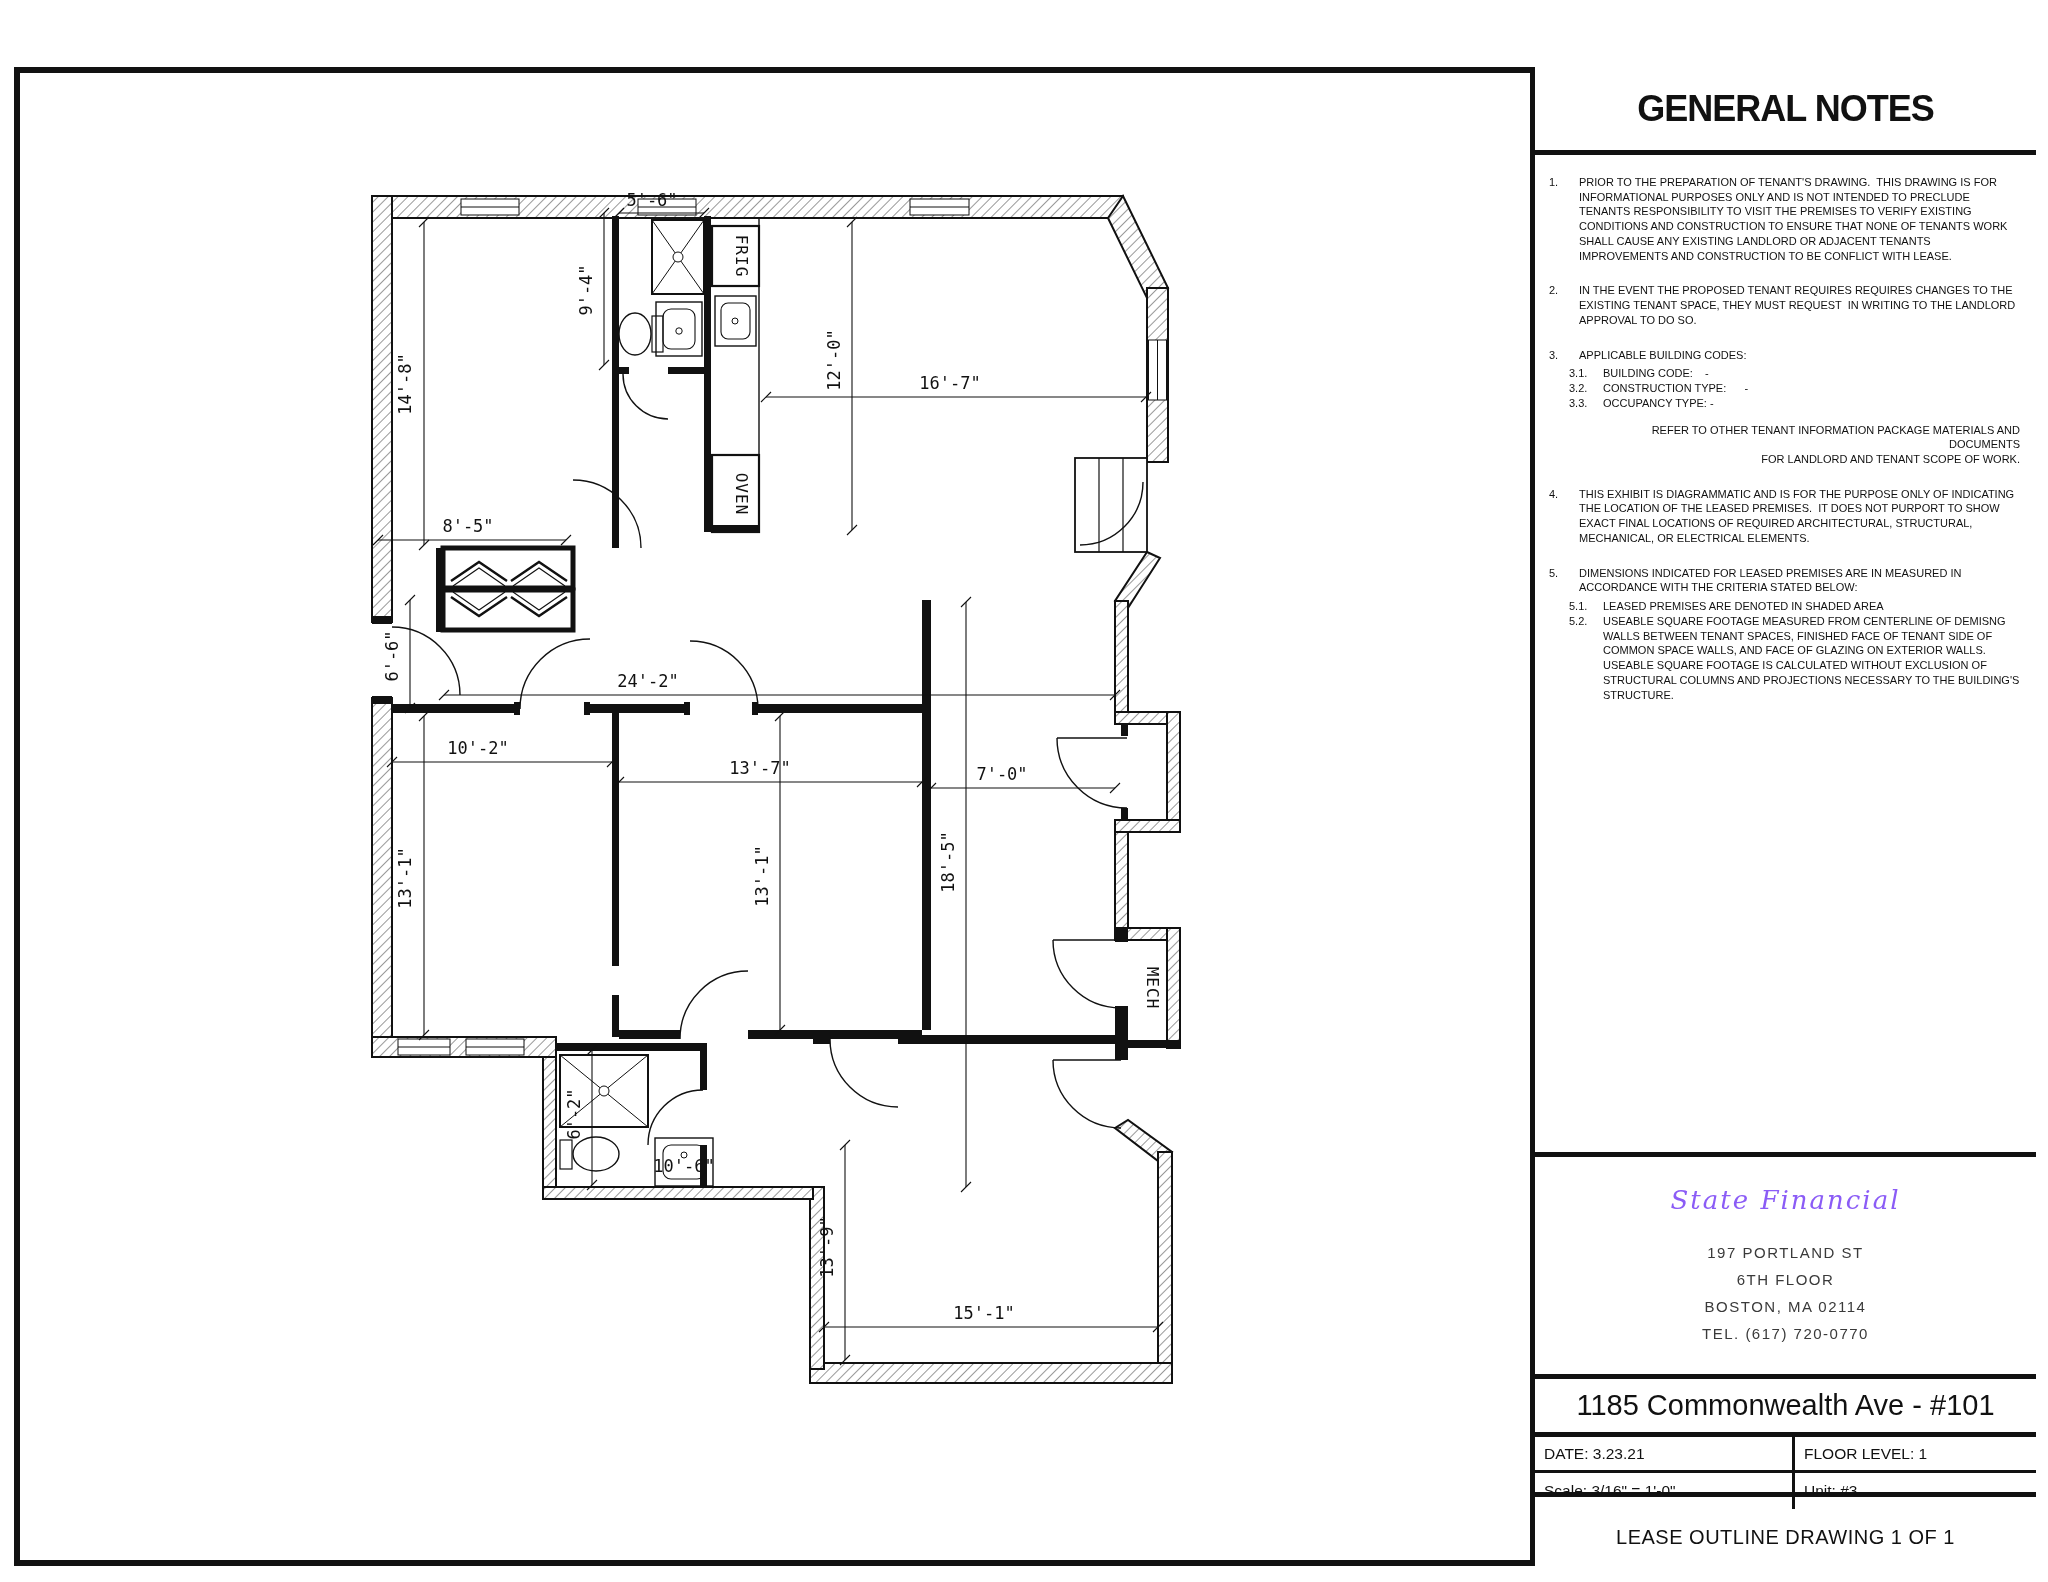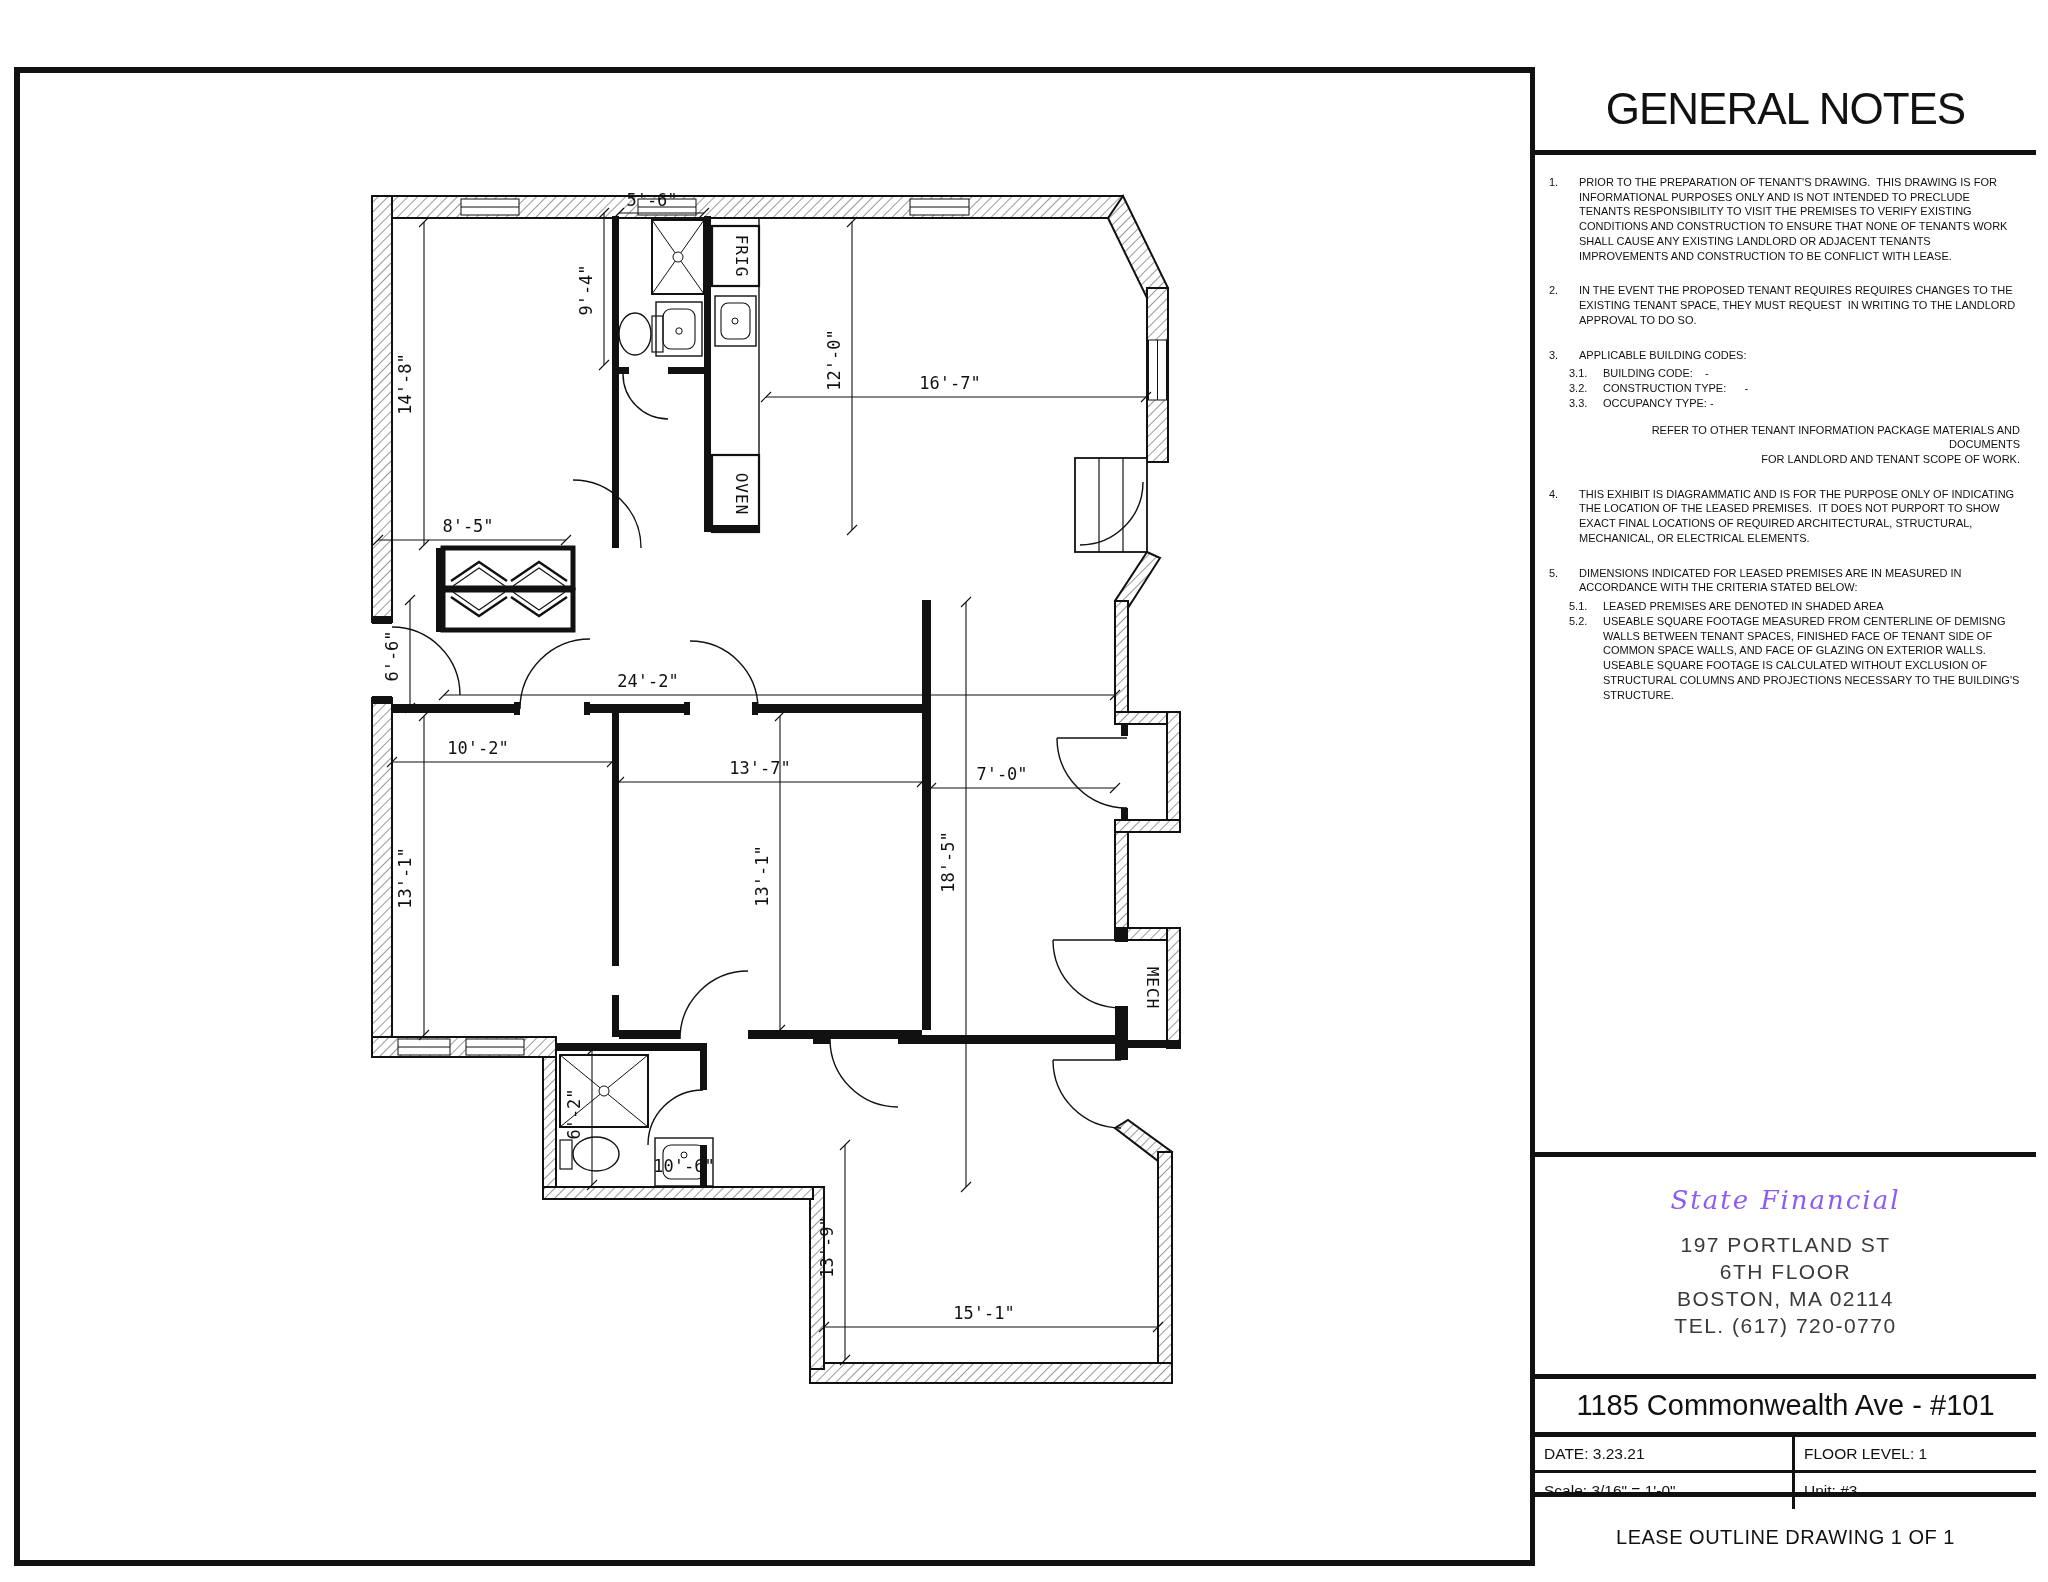--- a/index.html
+++ b/index.html
@@ -6,32 +6,32 @@
   #sheet{position:relative;width:2048px;height:1582px;background:#ffffff;overflow:hidden;
          font-family:"Liberation Sans",sans-serif;color:#111;}
   
   #frame{position:absolute;left:14px;top:67px;width:2010px;height:1487px;border:6px solid #111;background:#fff;}
   
   #plan-svg{position:absolute;left:0;top:0;width:2048px;height:1582px;}
   
   #panel{position:absolute;left:1530px;top:67px;width:506px;height:1499px;border-left:5px solid #111;box-sizing:border-box;background:#fff;}
   .pbox{box-sizing:border-box;border-bottom:5px solid #111;}
   #gn-header{height:88px;display:flex;align-items:center;justify-content:center;}
-  #gn-title{font-size:44px;font-weight:400;letter-spacing:-1px;}
+  #gn-title{font-size:36px;font-weight:700;letter-spacing:-1px;}
   #gn-body{height:1002px;padding:20px 10px 0 14px;font-size:11px;line-height:1.34;}
   .note{display:flex;margin-bottom:20px;}
   .note-num{width:30px;flex:0 0 30px;font-weight:400;}
   .note-text{flex:1;white-space:pre-wrap;padding-right:6px;}
   .subnotes{margin:2px 0 0 0;}
   .subnote{display:flex;margin-left:20px;}
   .subnote .note-num{width:34px;flex:0 0 34px;}
   .note-extra{white-space:pre-wrap;margin:12px 0 10px 34px;padding-right:6px;text-align:right;}
   #logo-box{height:194px;text-align:center;}
   #company{font-family:"DejaVu Serif",serif;font-style:italic;font-size:26px;letter-spacing:2px;color:#8b5cf6;margin-top:28px;}
-  #address{margin-top:16px;font-size:21px;letter-spacing:1.5px;color:#3a3a3a;line-height:27px;}
+  #address{margin-top:24px;font-size:15px;letter-spacing:1.5px;color:#3a3a3a;line-height:27px;}
   #project-box{height:58px;display:flex;align-items:center;justify-content:center;}
   #project-title{font-size:29px;font-weight:400;}
   #info-grid{height:60px;display:grid;grid-template-columns:260px 1fr;grid-template-rows:36px 36px;}
   .cell{box-sizing:border-box;border-right:3px solid #111;border-bottom:3px solid #111;display:flex;align-items:center;padding-left:9px;font-size:15.5px;}
   .cell.last-col{border-right:none;}
   .cell.last-row{border-bottom:none;}
   #footer-box{height:80px;display:flex;align-items:center;justify-content:center;border-bottom:none;}
   #footer-title{font-size:20px;letter-spacing:0.5px;}
   
   .dimtxt{font-family:"DejaVu Sans Mono",monospace;font-size:17px;fill:#111;}

